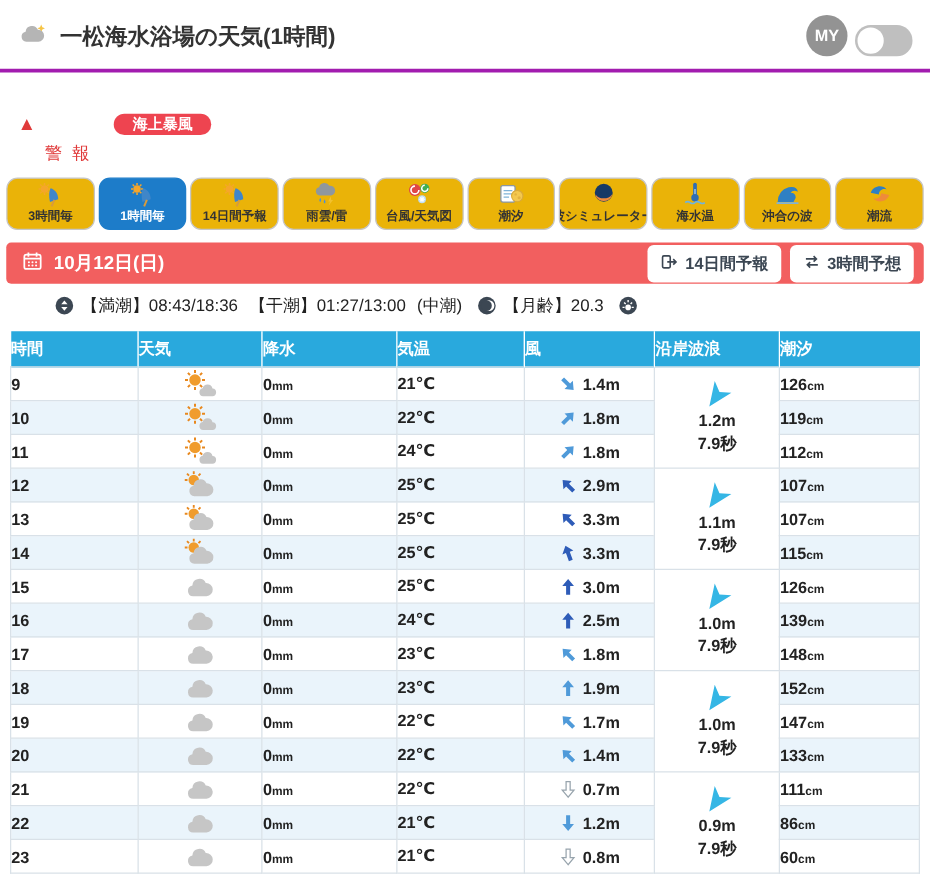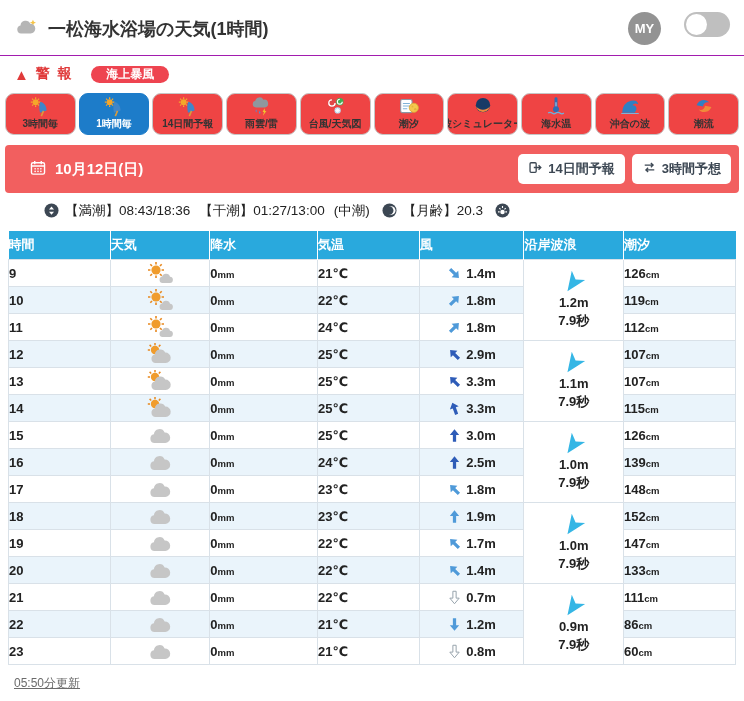--- a/index.html
+++ b/index.html
@@ -3,43 +3,43 @@
 <meta charset="utf-8">
 <style>
   * { box-sizing: border-box; margin: 0; padding: 0; }
   html,body { background:#fff; }
   body {
     width: 744px; min-height: 701px; margin: 0 auto;
     font-family: "Liberation Sans", "DejaVu Sans", sans-serif;
     color: #333; font-size: 13px;
   }
   
-  .page-header { display:flex; align-items:center; gap:8px; padding:12px 14px 10px 14px; border-bottom:1px solid #a21caf; }
+  .page-header { display:flex; align-items:center; gap:8px; padding:12px 14px 10px 14px; border-bottom:3px solid #a21caf; }
   .page-title { font-size:18px; font-weight:bold; color:#333; }
-  .header-right { margin-left:auto; display:flex; align-items:flex-start; gap:23px; }
+  .header-right { margin-left:auto; display:flex; align-items:flex-end; gap:6px; }
   .my-btn { width:33px; height:33px; border-radius:50%; background:#939393; color:#fff; font-weight:bold; font-size:13px; display:flex; align-items:center; justify-content:center; cursor:pointer; }
   .toggle { width:46px; height:25px; border-radius:13px; background:#bfbfbf; position:relative; cursor:pointer; }
   .toggle .knob { position:absolute; left:2px; top:2px; width:21px; height:21px; border-radius:50%; background:#fff; }
   
   .warning-row { display:flex; align-items:center; gap:12px; padding:9px 14px 6px 14px; }
   .warn-icon { color:#e03a3a; font-size:15px; font-weight:bold; }
-  .warn-label { color:#e03a3a; font-weight:bold; font-size:14px; letter-spacing:0.55em; }
+  .warn-label { color:#e03a3a; font-weight:normal; font-size:14px; letter-spacing:0.55em;margin-top:47px; }
   .warn-badge { background:#ee4450; color:#fff; font-weight:bold; font-size:12px; padding:0 15px; border-radius:14px; cursor:pointer; }
   
   .tab-bar { display:flex; gap:3px; padding:4px 5px 6px 5px; }
-  .tab { flex:1 1 0; height:42px; background:#ef4444; border:1px solid #c6c6c6; border-radius:9px;
+  .tab { flex:1 1 0; height:42px; background:#eab308; border:1px solid #c6c6c6; border-radius:9px;
          display:flex; flex-direction:column; align-items:center; justify-content:flex-end;
          padding:2px 0 3px 0; cursor:pointer; overflow:hidden; }
   .tab .tab-label { font-size:10px; font-weight:bold; color:#333; white-space:nowrap; }
   .tab.active { background:#1d7cc9; border-color:#1d7cc9; }
   .tab.active .tab-label { color:#fff; }
   .tab svg { display:block; }
   
-  .date-bar { margin:4px 5px 0 5px; background:#f25f5f; border-radius:4px; height:48px;
-              display:flex; align-items:center; padding:0 8px 0 24px; }
+  .date-bar { margin:4px 5px 0 5px; background:#f25f5f; border-radius:4px; height:33px;
+              display:flex; align-items:center; padding:0 8px 0 12px; }
   .date-text { color:#fff; font-weight:bold; font-size:15px; margin-left:8px; }
   .date-bar-buttons { margin-left:auto; display:flex; gap:7px; }
   .bar-btn { background:#fff; border:none; border-radius:5px; padding:6px 10px; font-size:13px; font-weight:bold;
              color:#3c4753; display:flex; align-items:center; gap:5px; cursor:pointer;
              font-family:"Liberation Sans","DejaVu Sans",sans-serif; }
   
   .tide-info { display:flex; align-items:center; gap:5px; padding:9px 10px 7px 10px; font-size:13.5px; color:#222; white-space:nowrap;margin-left:31px; }
   .tide-info .seg { margin-right:4px; }
   .tide-info svg { margin:0 1px -2px 3px; }
   

